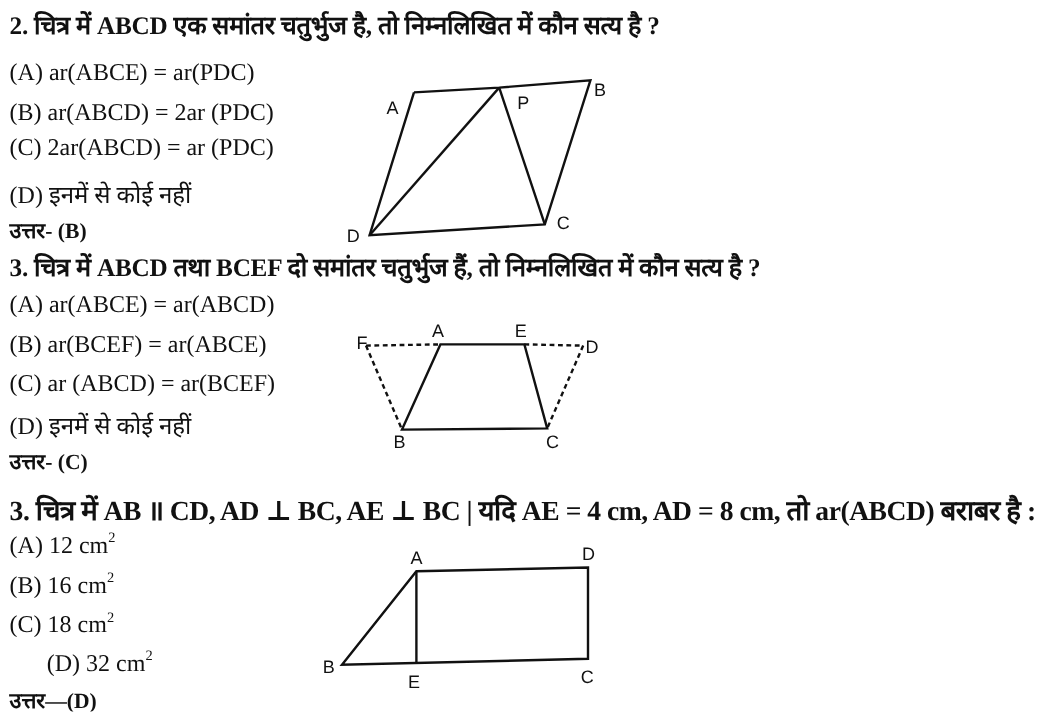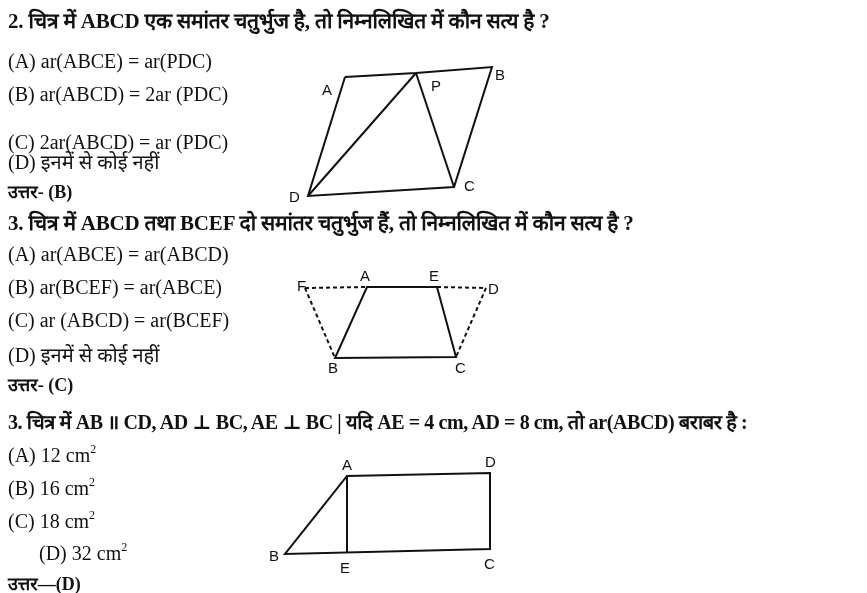--- a/index.html
+++ b/index.html
@@ -21,21 +21,21 @@
   svg.fig { position: absolute; overflow: visible; }
   svg.fig text { font-family: "Liberation Sans", "DejaVu Sans", sans-serif; font-size: 15px; fill: #111; }
 </style>
 </head>
 <body>
 
 <div>
   <div class="q-title" style="top:6px;">2. चित्र में ABCD एक समांतर चतुर्भुज है, तो निम्नलिखित में कौन सत्य है ?</div>
   <div class="opt" style="top:50px;">(A) ar(ABCE) = ar(PDC)</div>
   <div class="opt" style="top:83px;">(B) ar(ABCD) = 2ar (PDC)</div>
-  <div class="opt" style="top:131px;">(C) 2ar(ABCD) = ar (PDC)</div>
+  <div class="opt" style="top:112px;">(C) 2ar(ABCD) = ar (PDC)</div>
   <div class="opt" style="top:148px;">(D) इनमें से कोई नहीं</div>
   <div class="ans" style="top:179px;">उत्तर- (B)</div>
 
   <svg class="fig" style="left:280px;top:55px;" width="250" height="150">
     <g stroke="#111" stroke-width="2" fill="none">
 
       <polyline points="65,22 136,18 212,12 174,132 28,141 65,22"></polyline>
       <line x1="28" y1="141" x2="136" y2="18"></line>
       <line x1="136" y1="18" x2="174" y2="132"></line>
     </g>
@@ -69,21 +69,21 @@
     <text x="7" y="31">F</text>
     <text x="70" y="21">A</text>
     <text x="139" y="21">E</text>
     <text x="198" y="34">D</text>
     <text x="38" y="113">B</text>
     <text x="165" y="113">C</text>
   </svg>
 </div>
 
 <div>
-  <div class="q-title" style="top:408px;font-size:20px;letter-spacing:-0.4px;">3. चित्र में AB ॥ CD, AD ⊥ BC, AE ⊥ BC | यदि AE = 4 cm, AD = 8 cm, तो ar(ABCD) बराबर है :</div>
+  <div class="q-title" style="top:408px;font-size:23px;letter-spacing:-0.4px;">3. चित्र में AB ॥ CD, AD ⊥ BC, AE ⊥ BC | यदि AE = 4 cm, AD = 8 cm, तो ar(ABCD) बराबर है :</div>
   <div class="opt" style="top:444px;"><span>(A) 12 cm</span><sup>2</sup></div>
   <div class="opt" style="top:477px;"><span>(B) 16 cm</span><sup>2</sup></div>
   <div class="opt" style="top:510px;"><span>(C) 18 cm</span><sup>2</sup></div>
   <div class="opt" style="top:542px;margin-left:31px;"><span>(D) 32 cm</span><sup>2</sup></div>
   <div class="ans" style="top:571px;">उत्तर—(D)</div>
 
   <svg class="fig" style="left:260px;top:445px;" width="260" height="140">
 
     <g stroke="#111" stroke-width="2" fill="none">
       <polygon points="87,31 230,28 230,104 25,109"></polygon>

